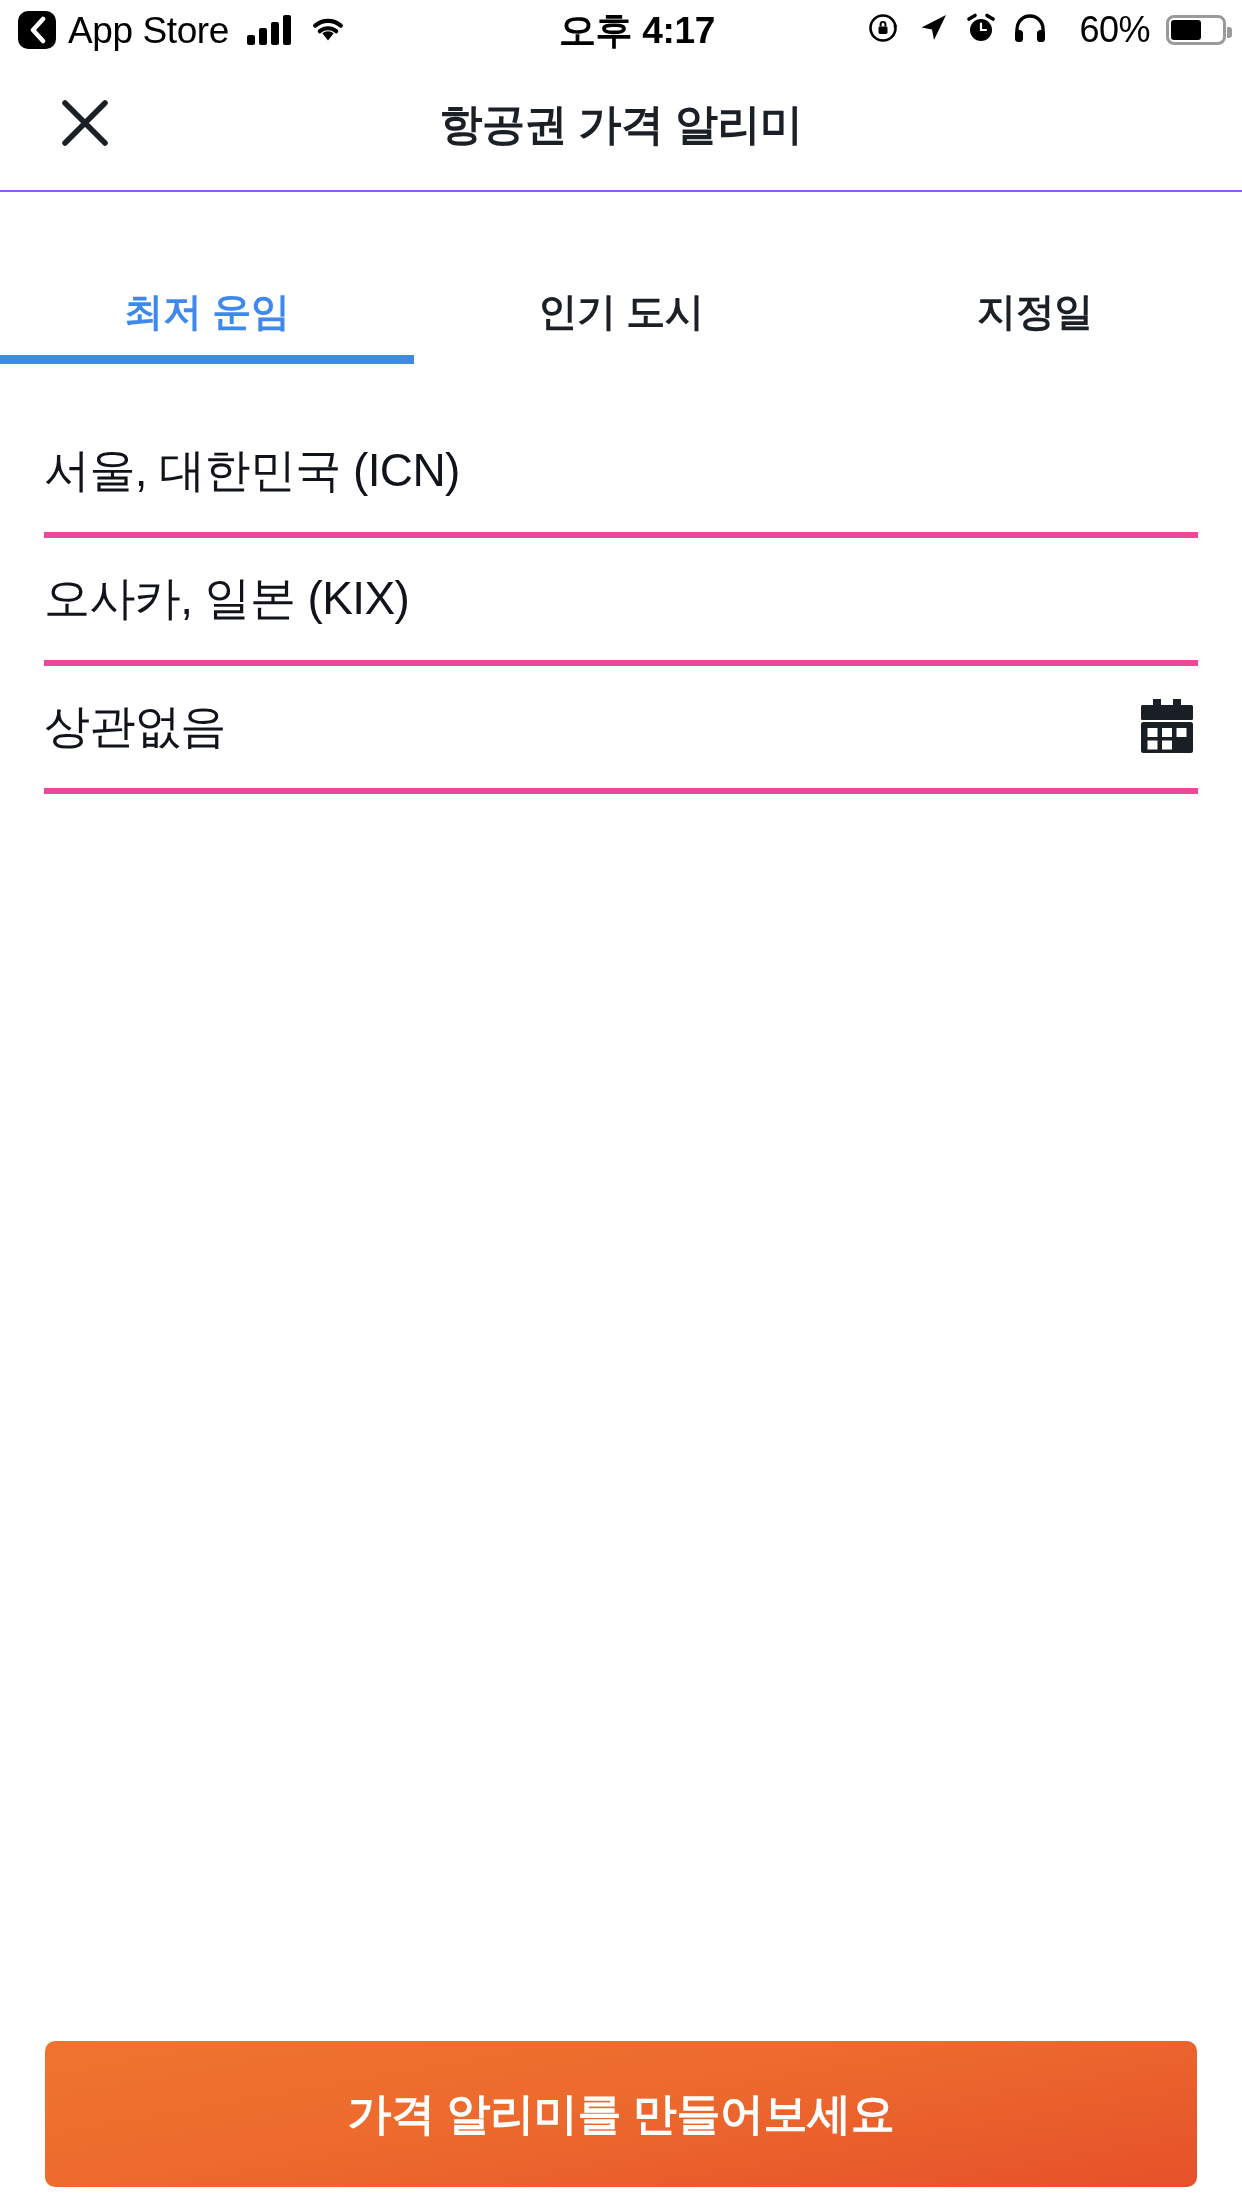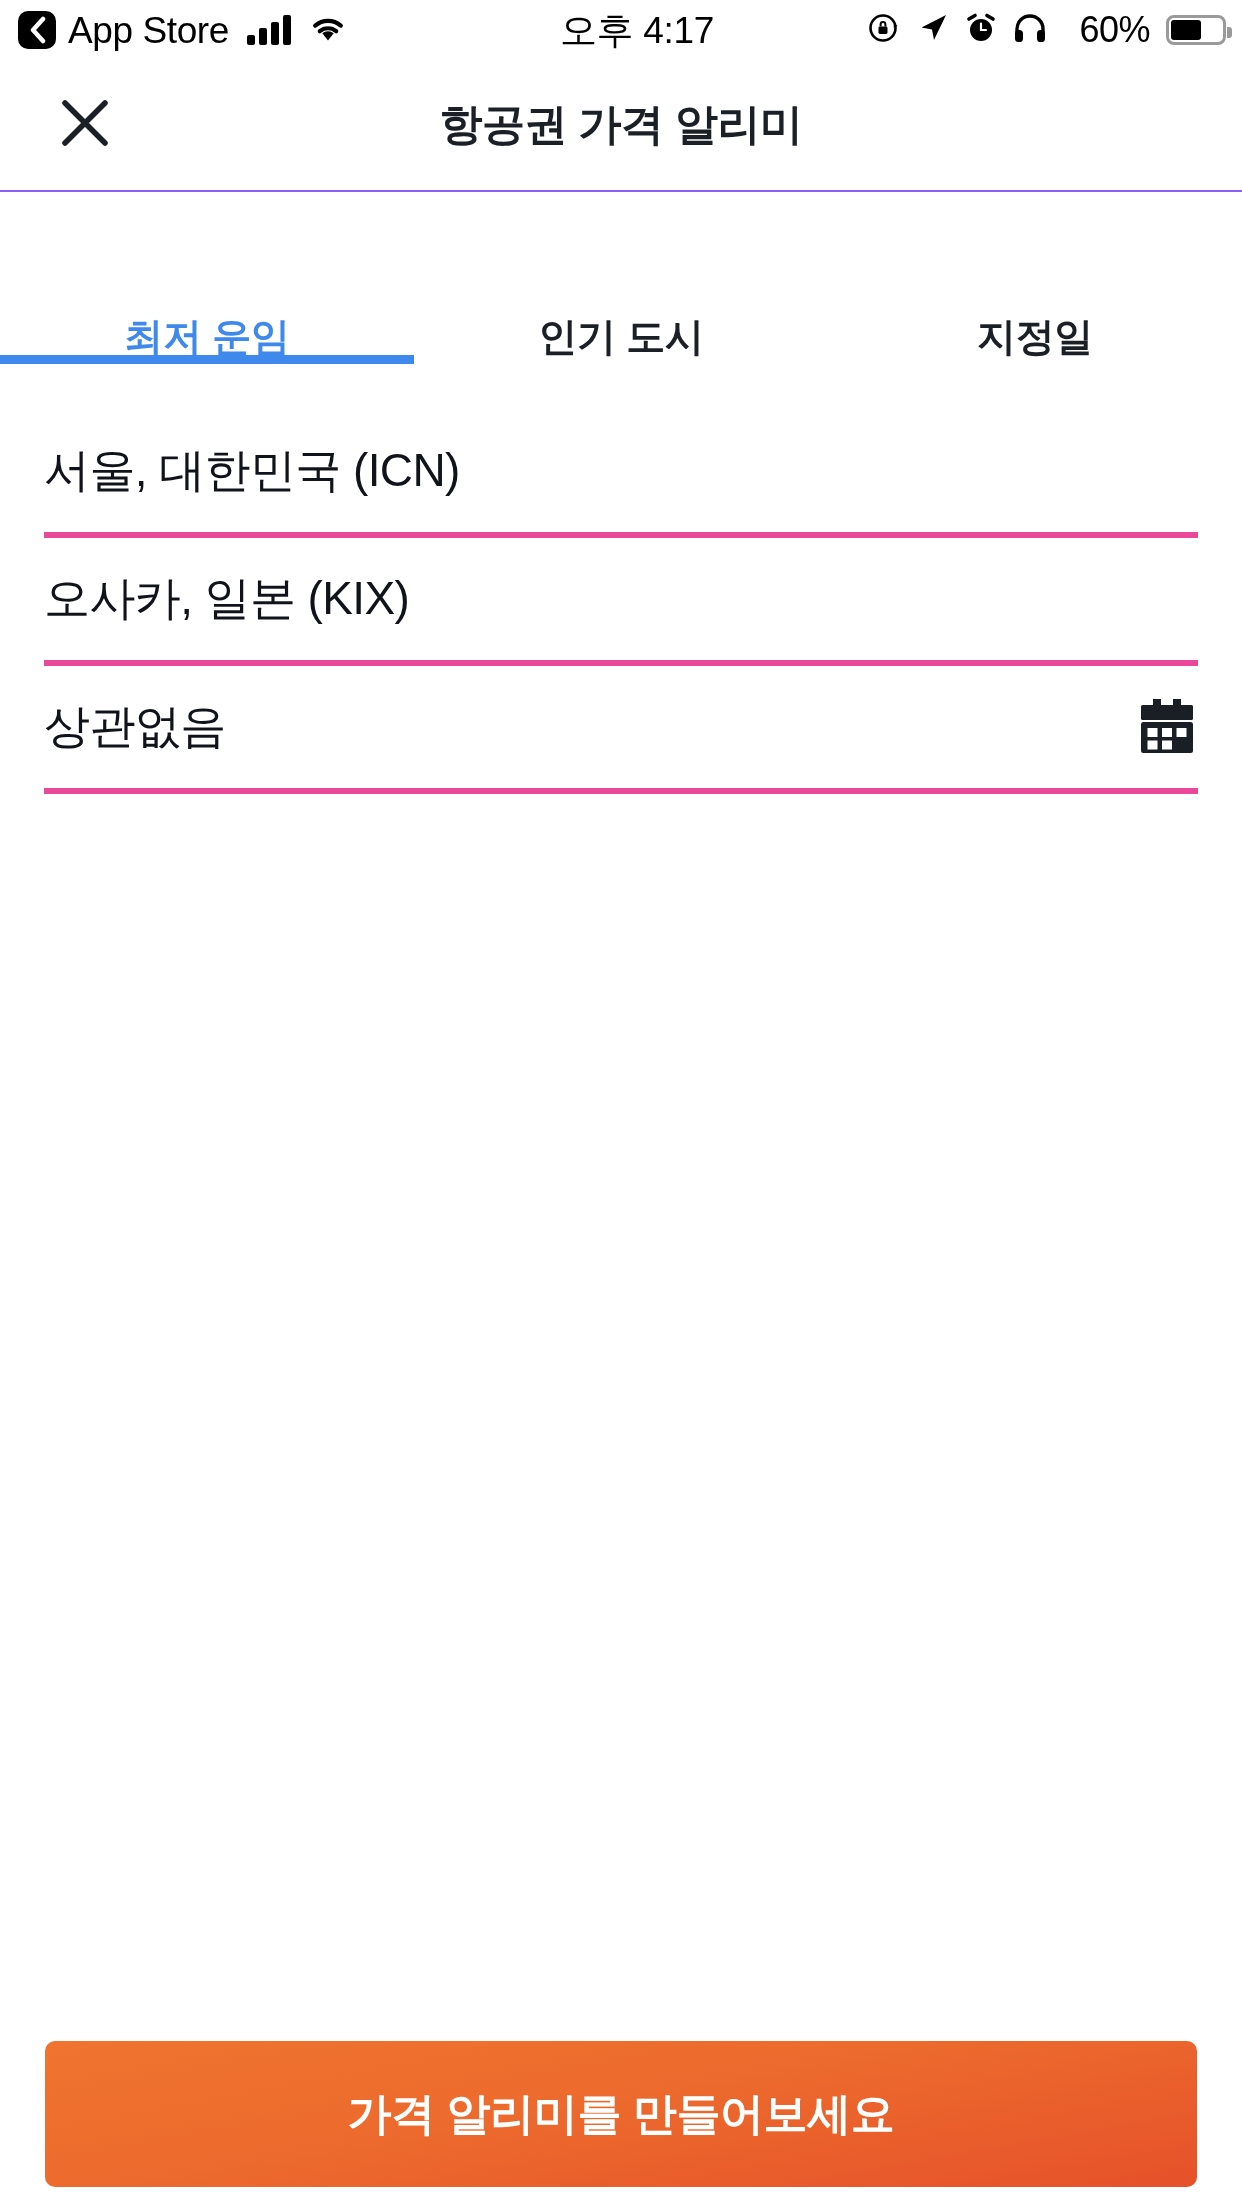--- a/index.html
+++ b/index.html
@@ -74,21 +74,21 @@
   .signal-bars i:nth-child(3) { height: 23px; }
   .signal-bars i:nth-child(4) { height: 30px; }
 
   .wifi-icon { margin-left: 6px; display: block; }
 
   .status-center {
     position: absolute;
     left: 0; right: 0;
     text-align: center;
     font-size: 37px;
-    font-weight: 400;
+    font-weight: 700;
     letter-spacing: -0.3px;
     color: #000;
     line-height: 1;
     padding-left: 32px;
   }
 
   .status-right {
     position: absolute;
     right: 16px;
     display: flex;
@@ -170,21 +170,21 @@
     top: 194px; left: 0;
     width: 1242px;
     height: 170px;
     display: flex;
   }
 
   .tab {
     flex: 1;
     position: relative;
     display: flex;
-    align-items: flex-end;
+    align-items: center;
     justify-content: center;
     padding-top: 65px;
     cursor: pointer;
   }
 
   .tab-label {
     font-size: 39px;
     font-weight: 700;
     color: #1b1f26;
     letter-spacing: -0.3px;

